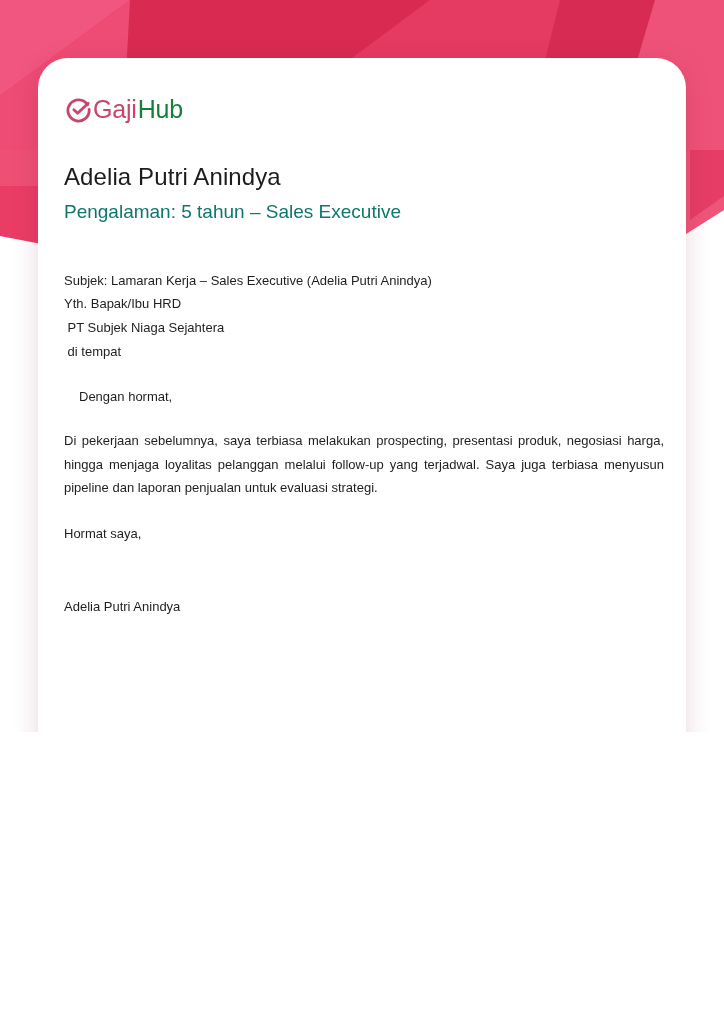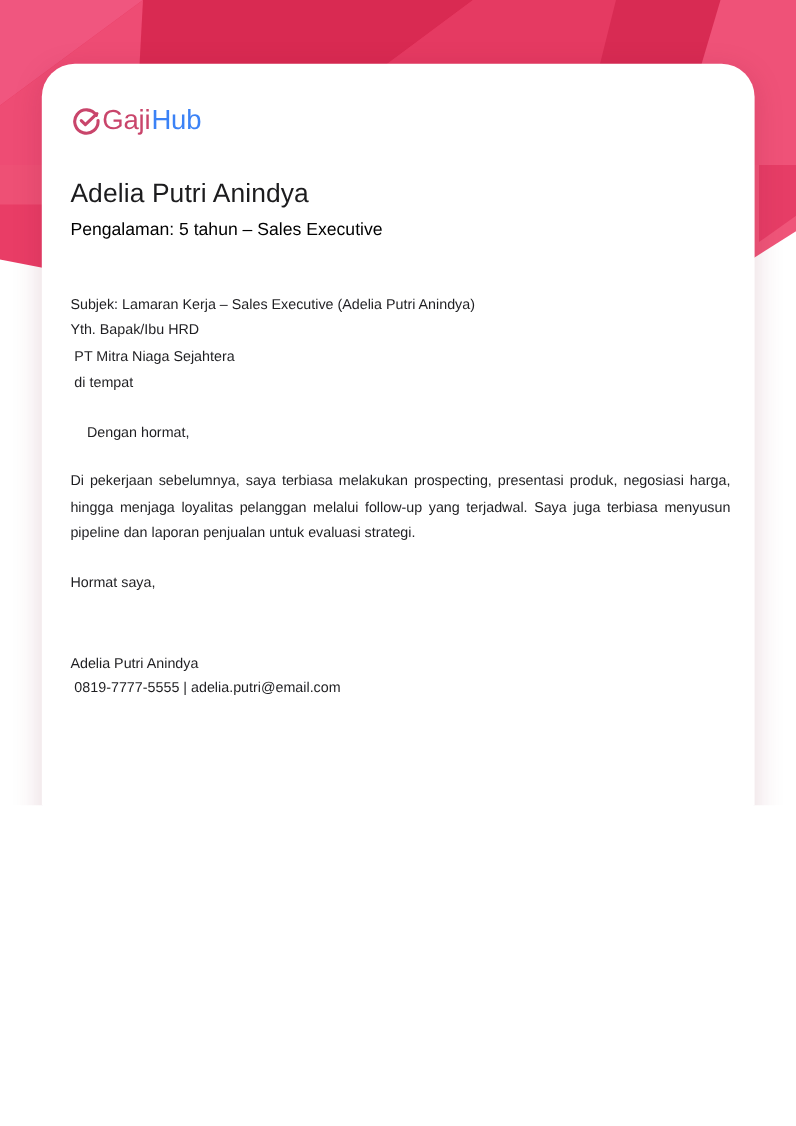--- a/index.html
+++ b/index.html
@@ -60,35 +60,35 @@
   }
   .logo-mark { display: block; }
   .logo-word {
     font-size: 25px;
     font-weight: 500;
     letter-spacing: -0.2px;
     line-height: 1;
     margin-left: 1px;
   }
   .logo-gaji { color: #c9456b; }
-  .logo-hub  { color: #3b82f6; }
+  .logo-hub  { color: #15803d; }
 
   
   .applicant-name {
     font-size: 24px;
     font-weight: 400;
     color: #1c1c1e;
     letter-spacing: 0.1px;
     margin: 36px 0 0 0;
     line-height: 1.25;
   }
   .applicant-subtitle {
-    font-size: 16px;
+    font-size: 19px;
     font-weight: 400;
-    color: #000000;
+    color: #0f766e;
     margin: 7px 0 0 0;
     line-height: 1.35;
   }
 
   
   .letter-body {
     margin-top: 44px;
     font-size: 13px;
     color: #1f1f22;
     line-height: 1.82;
@@ -179,34 +179,33 @@
       </div>
 
       <h1 class="applicant-name">Adelia Putri Anindya</h1>
       <div class="applicant-subtitle">Pengalaman: 5 tahun – Sales Executive</div>
 
       <div class="letter-body">
 
         <div class="block-lines">
           <span class="ln">Subjek: Lamaran Kerja – Sales Executive (Adelia Putri Anindya)</span>
           <span class="ln">Yth. Bapak/Ibu HRD</span>
-          <span class="ln"> PT Mitra Niaga Sejahtera</span>
+          <span class="ln"> PT Subjek Niaga Sejahtera</span>
           <span class="ln"> di tempat</span>
         </div>
 
         <p class="para-plain">Dengan hormat,</p>
 
 
         <p class="para">Di pekerjaan sebelumnya, saya terbiasa melakukan prospecting, presentasi produk, negosiasi harga, hingga menjaga loyalitas pelanggan melalui follow-up yang terjadwal. Saya juga terbiasa menyusun pipeline dan laporan penjualan untuk evaluasi strategi.</p>
 
 
         <p class="signoff">Hormat saya,</p>
 
         <div class="sign-block">
           <span class="ln">Adelia Putri Anindya</span>
-          <span class="ln"> 0819-7777-5555 | adelia.putri@email.com</span>
         </div>
 
       </div>
     </div>
   </div>
 
 </div>
 
 </body></html>

